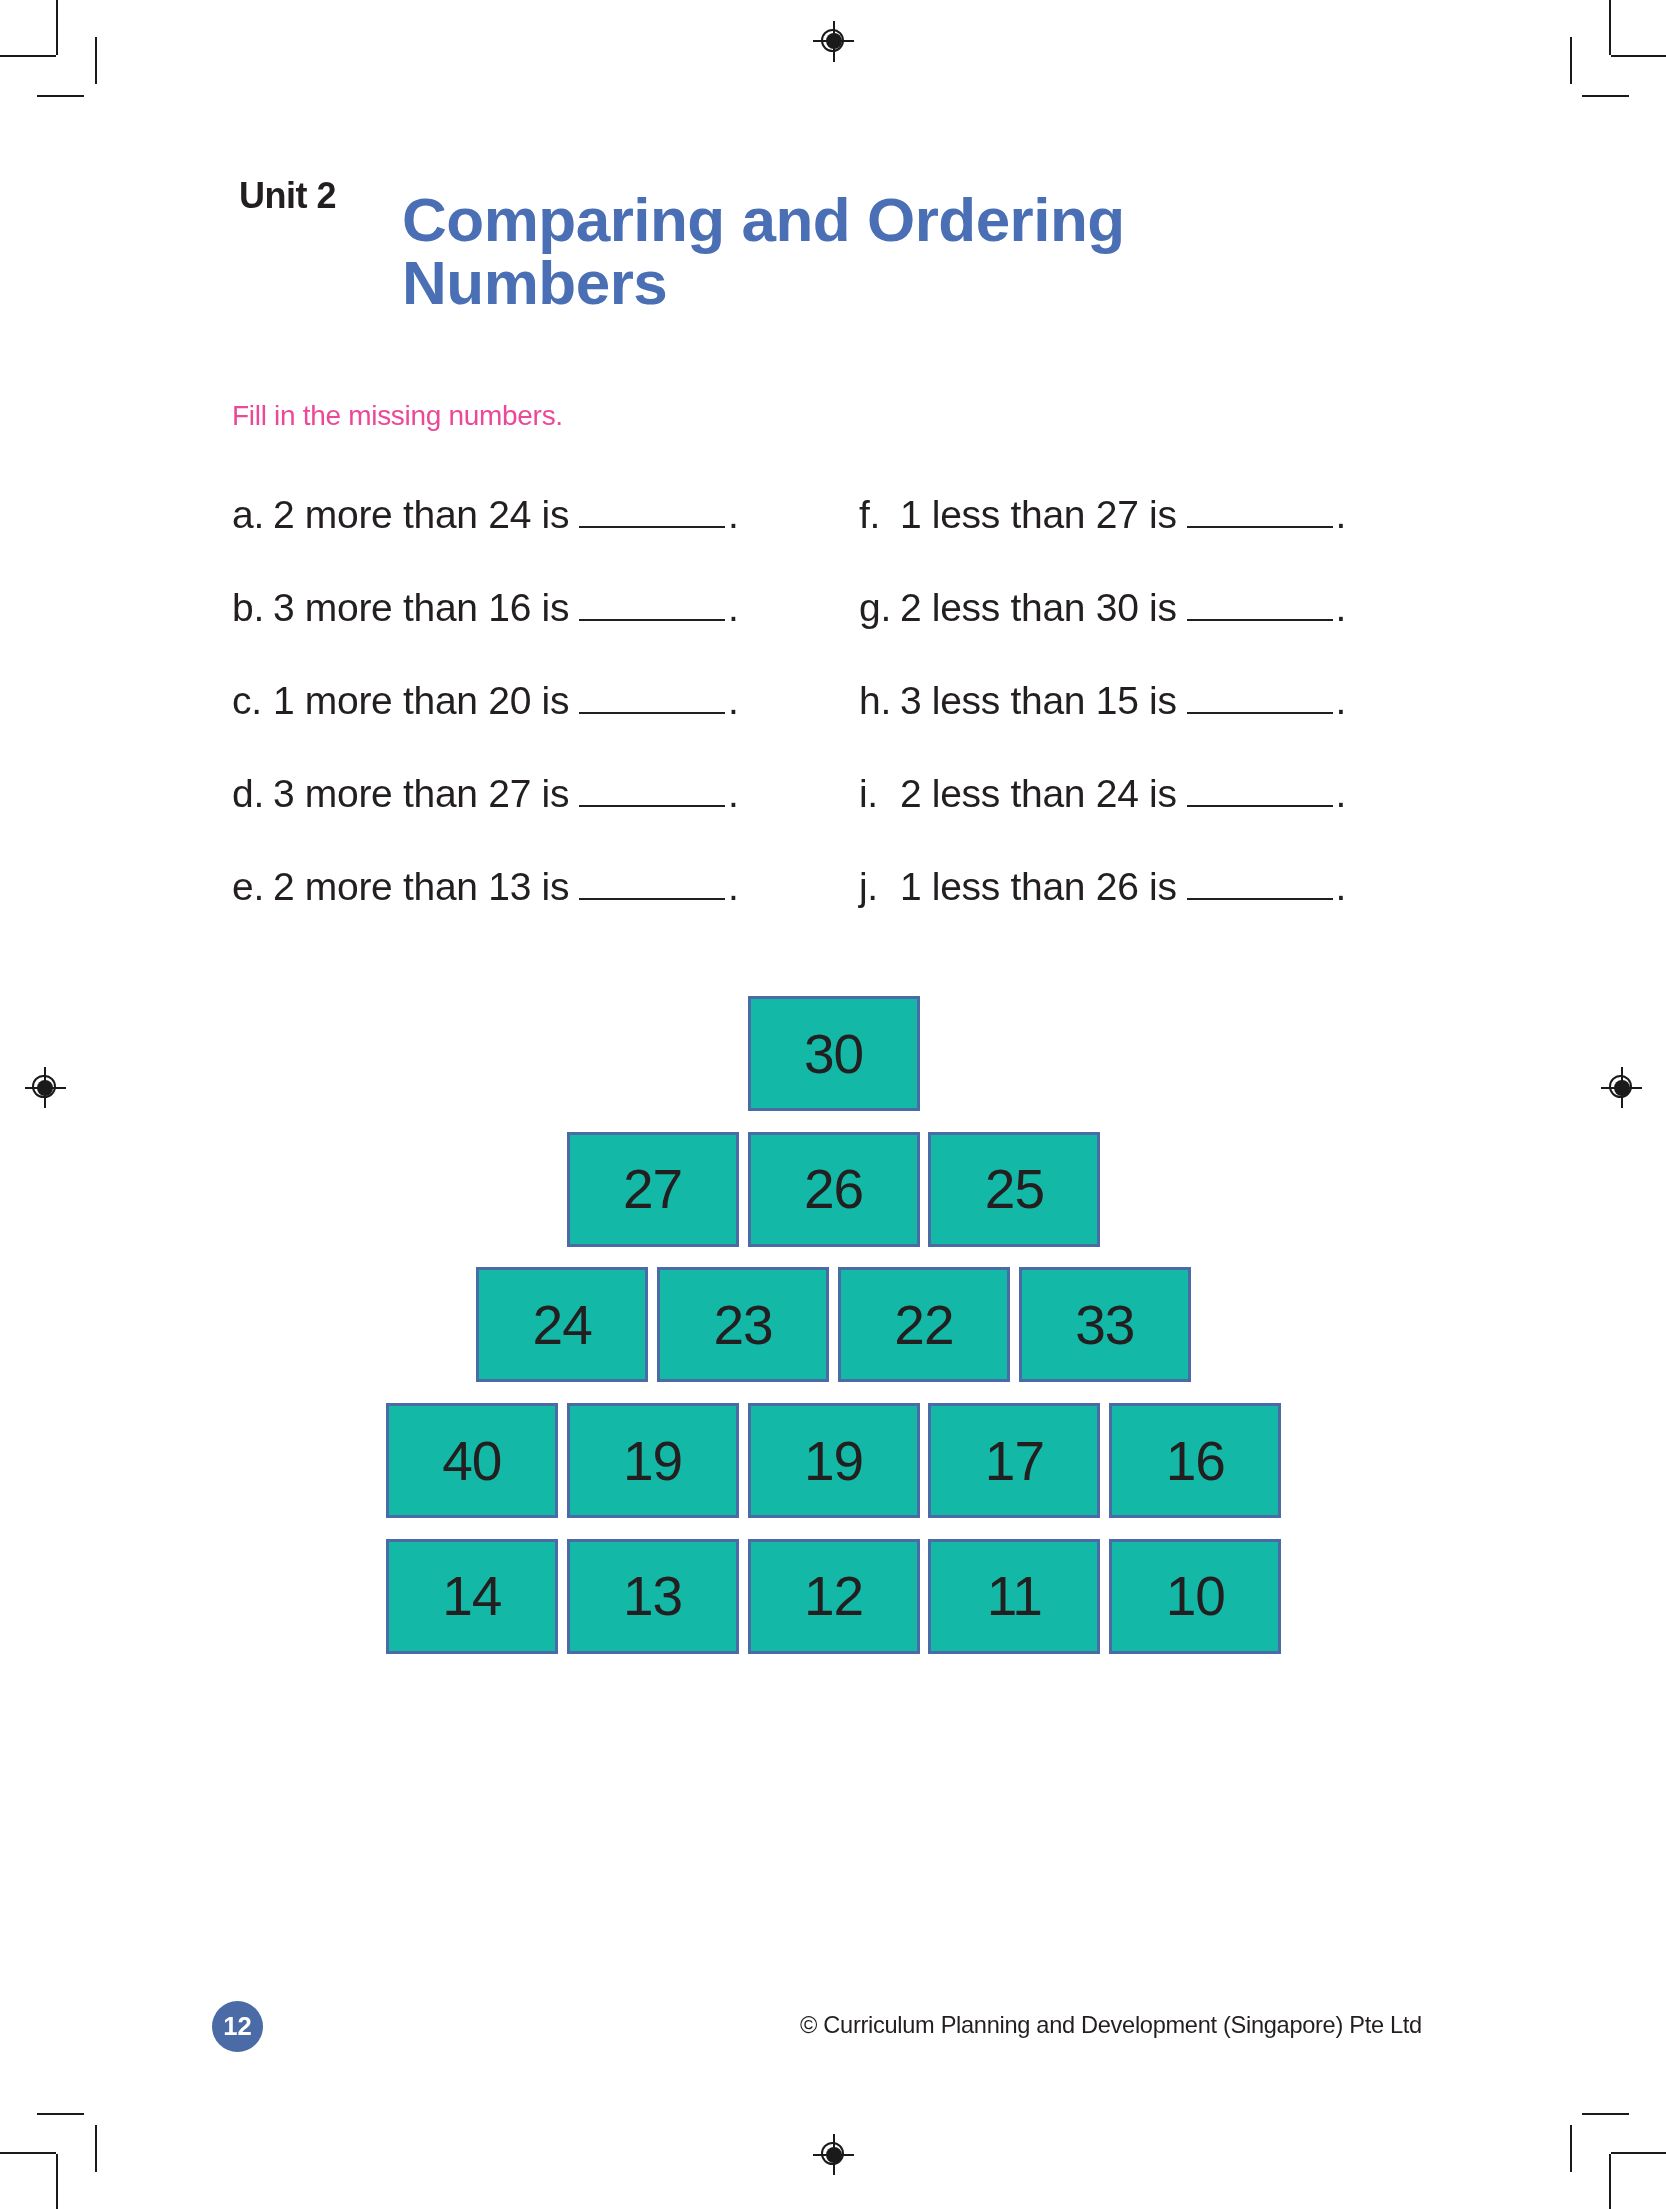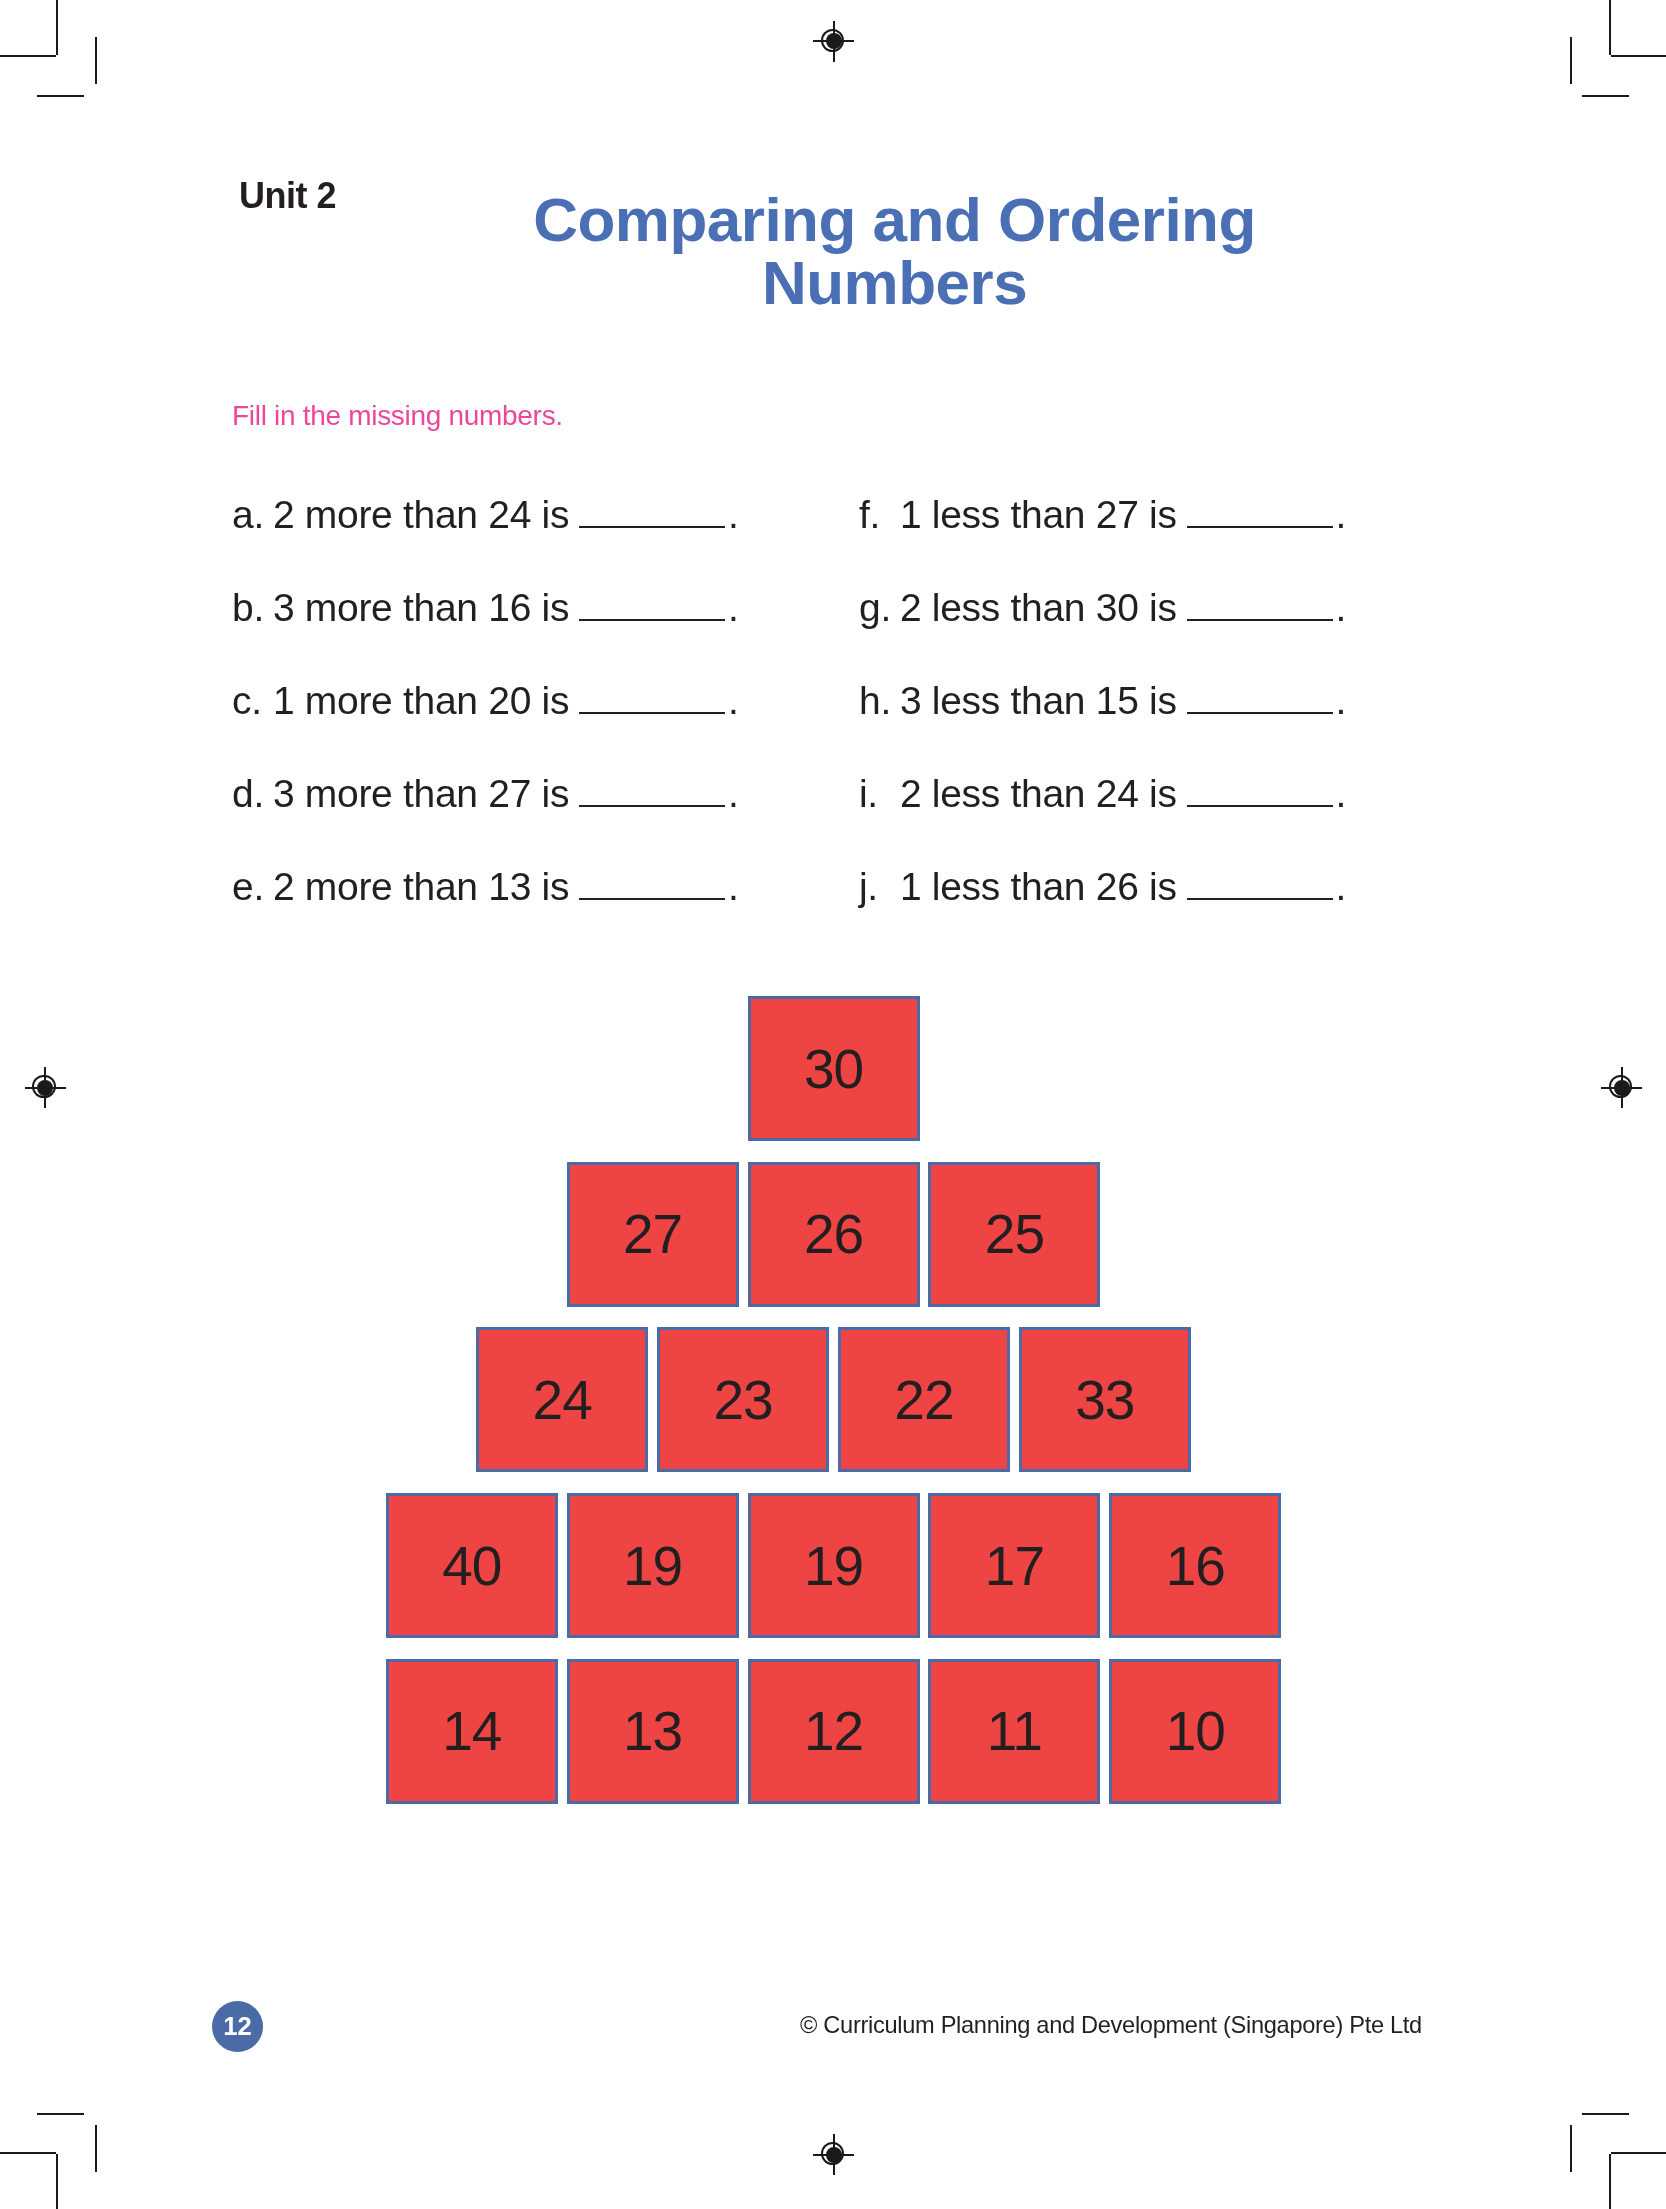--- a/index.html
+++ b/index.html
@@ -73,21 +73,20 @@
   .page-title {
     position: absolute;
     left: 402px;
     top: 146px;
     width: 985px;
     font-size: 62px;
     font-weight: bold;
     line-height: 1.03;
     color: #4a6fb5;
     letter-spacing: -0.5px;
-    text-align: center;
   }
 
   
   .instruction {
     position: absolute;
     left: 232px;
     top: 400px;
     font-size: 28px;
     color: #ec4899;
     letter-spacing: -0.3px;
@@ -134,30 +133,30 @@
     width: 1667px;
   }
   .pyr-row {
     display: flex;
     justify-content: center;
     gap: 8.9px;
     margin-bottom: 20.7px;
   }
   .pyr-cell {
     width: 172px;
-    height: 145px;
+    height: 115px;
     border: 3.9px solid #4a6ba5;
     box-sizing: border-box;
     display: flex;
     align-items: center;
     justify-content: center;
     font-size: 55px;
     color: #231f20;
     letter-spacing: -1px;
-    background: #ef4444;
+    background: #14b8a6;
   }
 
   
   .page-badge {
     position: absolute;
     left: 212px;
     top: 2001px;
     width: 51px;
     height: 51px;
     border-radius: 50%;

